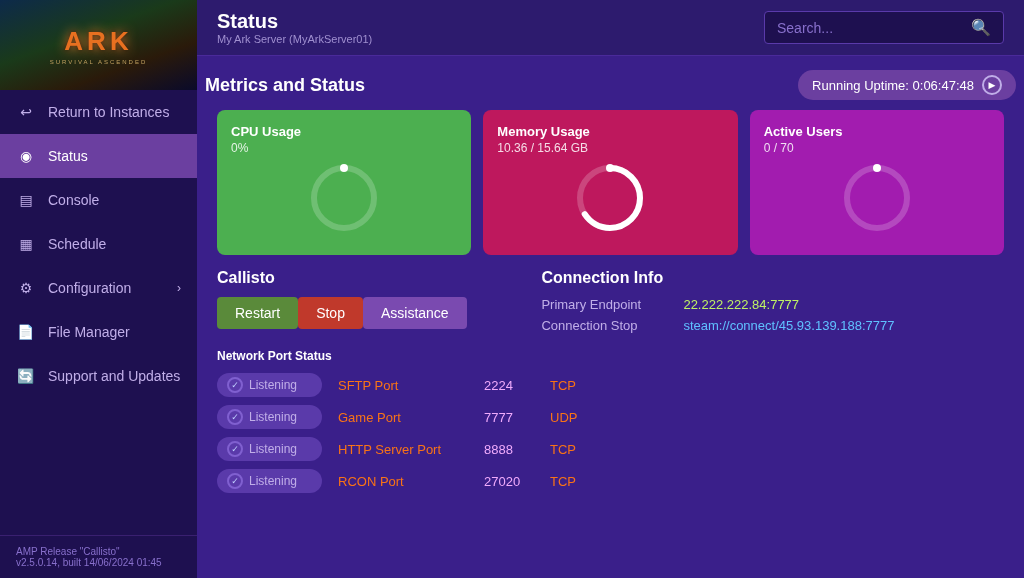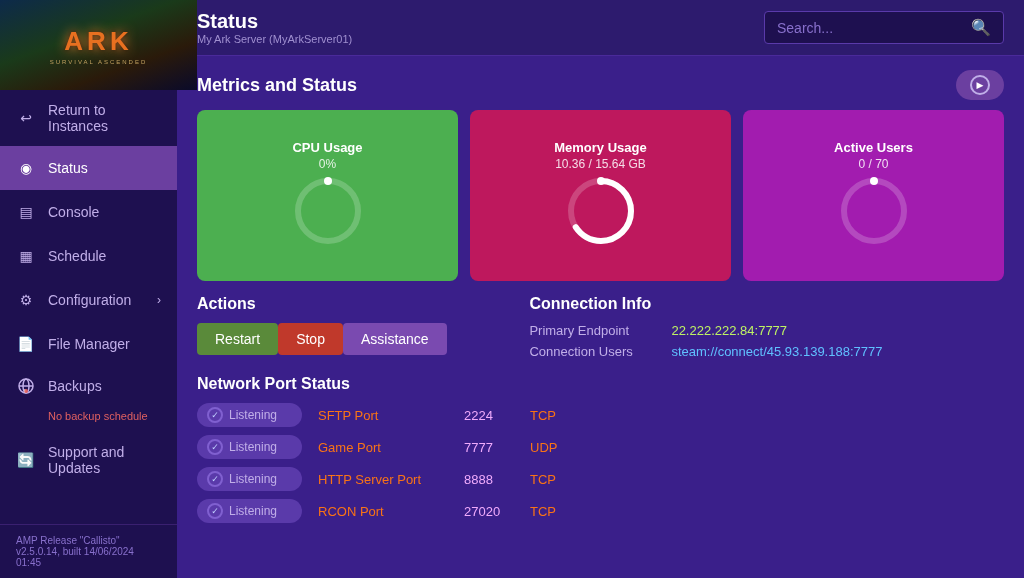--- a/index.html
+++ b/index.html
@@ -8,21 +8,21 @@
       height: 578px;
       background: #2d1b6e;
       font-family: 'Segoe UI', Arial, sans-serif;
       color: #fff;
       display: flex;
       overflow: hidden;
     }
 
     
     .sidebar {
-      width: 177px;
+      width: 197px;
       background: #1e1050;
       display: flex;
       flex-direction: column;
       flex-shrink: 0;
       height: 578px;
     }
     .sidebar-logo {
       width: 197px;
       height: 90px;
       background: linear-gradient(135deg, #1a3a6e 0%, #0d1f3c 50%, #1a2a0e 100%);
@@ -136,21 +136,21 @@
     .search-icon {
       color: #c0aee8;
       font-size: 16px;
     }
 
     
     .metrics-header {
       display: flex;
       align-items: center;
       justify-content: space-between;
-      padding: 14px 20px 10px;
+      padding: 14px 8px 10px;
     }
     .metrics-title {
       font-size: 18px;
       font-weight: bold;
       color: #fff;
     }
     .uptime-badge {
       background: #6b3fa0;
       border-radius: 20px;
       padding: 5px 14px;
@@ -172,24 +172,24 @@
     }
 
     .metrics-cards {
       display: flex;
       gap: 12px;
       padding: 0 20px;
     }
     .metric-card {
       flex: 1;
       border-radius: 8px;
-      padding: 30px;
+      padding: 14px;
       display: flex;
       flex-direction: column;
-      align-items: center;
+      align-items: flex-start;
       min-height: 145px;
     }
     .metric-card.cpu { background: #4caf50; }
     .metric-card.memory { background: #be185d; }
     .metric-card.users { background: #a21caf; }
     .metric-card-title { font-size: 13px; font-weight: bold; color: #fff; }
     .metric-card-value { font-size: 12px; color: rgba(255,255,255,0.85); margin-top: 2px; }
 
     .gauge-container {
       flex: 1;
@@ -254,21 +254,21 @@
     }
     .connection-label { color: #c0aee8; width: 130px; flex-shrink: 0; }
     .connection-value { color: #bef264; }
     .connection-link { color: #60c0ff; }
 
     
     .network-section {
       padding: 0 20px 10px;
     }
     .network-title {
-      font-size: 16px;
+      font-size: 12px;
       font-weight: bold;
       color: #fff;
       margin-bottom: 10px;
     }
     .port-rows {
       display: flex;
       flex-direction: column;
       gap: 8px;
     }
     .port-row {
@@ -343,35 +343,20 @@
     <span class="nav-icon">⚙</span>
     <span>Configuration</span>
     <span class="nav-arrow">›</span>
   </div>
 
   <div class="nav-item">
     <span class="nav-icon">📄</span>
     <span>File Manager</span>
   </div>
 
-  <div class="nav-item backups-item">
-    <div class="backups-top">
-      <span class="nav-icon">
-        <svg width="18" height="18" viewBox="0 0 18 18" fill="none">
-          <circle cx="9" cy="9" r="7" stroke="#c0aee8" stroke-width="1.5" fill="none"></circle>
-          <ellipse cx="9" cy="9" rx="3" ry="7" stroke="#c0aee8" stroke-width="1.5" fill="none"></ellipse>
-          <line x1="2" y1="9" x2="16" y2="9" stroke="#c0aee8" stroke-width="1.5"></line>
-          <circle cx="9" cy="14" r="2" fill="#e06060"></circle>
-          <text x="7" y="16" font-size="6" fill="#fff">!</text>
-        </svg>
-      </span>
-      <span>Backups</span>
-    </div>
-    <div class="backups-sub">No backup schedule</div>
-  </div>
 
   <div class="nav-item">
     <span class="nav-icon">🔄</span>
     <span>Support and Updates</span>
   </div>
 
   <div class="sidebar-footer">
     <div>AMP Release "Callisto"</div>
     <div>v2.5.0.14, built 14/06/2024 01:45</div>
   </div>
@@ -386,20 +371,21 @@
     </div>
     <div class="search-box">
       <input class="search-input" type="text" placeholder="Search..." style="">
       <span class="search-icon">🔍</span>
     </div>
   </div>
 
   <div class="metrics-header">
     <div class="metrics-title">Metrics and Status</div>
     <div class="uptime-badge">
+      <span>Running Uptime: 0:06:47:48</span>
       <div class="uptime-play">▶</div>
     </div>
   </div>
 
   <div class="metrics-cards">
 
     <div class="metric-card cpu">
       <div class="metric-card-title">CPU Usage</div>
       <div class="metric-card-value">0%</div>
       <div class="gauge-container">
@@ -431,36 +417,36 @@
           <circle cx="40" cy="40" r="30" fill="none" stroke="rgba(255,255,255,0.2)" stroke-width="6"></circle>
           <circle cx="40" cy="40" r="30" fill="none" stroke="#fff" stroke-width="6" stroke-dasharray="0 188.5" stroke-linecap="round" transform="rotate(-90 40 40)"></circle>
           <circle cx="40" cy="10" r="4" fill="#fff"></circle>
         </svg>
       </div>
     </div>
   </div>
 
   <div class="actions-connection">
     <div class="actions-block">
-      <div class="section-title">Actions</div>
+      <div class="section-title">Callisto</div>
       <div class="action-buttons">
         <button class="btn-restart">Restart</button>
         <button class="btn-stop">Stop</button>
         <button class="btn-assistance">Assistance</button>
       </div>
     </div>
 
     <div class="connection-block">
       <div class="section-title">Connection Info</div>
       <div class="connection-row">
         <span class="connection-label">Primary Endpoint</span>
         <span class="connection-value">22.222.222.84:7777</span>
       </div>
       <div class="connection-row">
-        <span class="connection-label">Connection Users</span>
+        <span class="connection-label">Connection Stop</span>
         <span class="connection-link">steam://connect/45.93.139.188:7777</span>
       </div>
     </div>
   </div>
 
   <div class="network-section">
     <div class="network-title">Network Port Status</div>
     <div class="port-rows">
 
       <div class="port-row">

